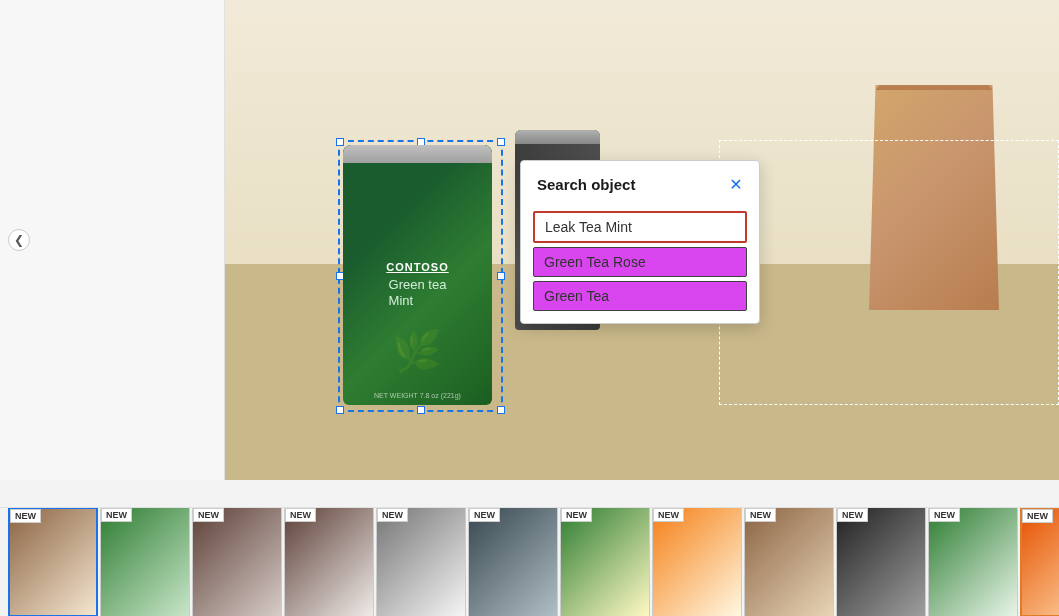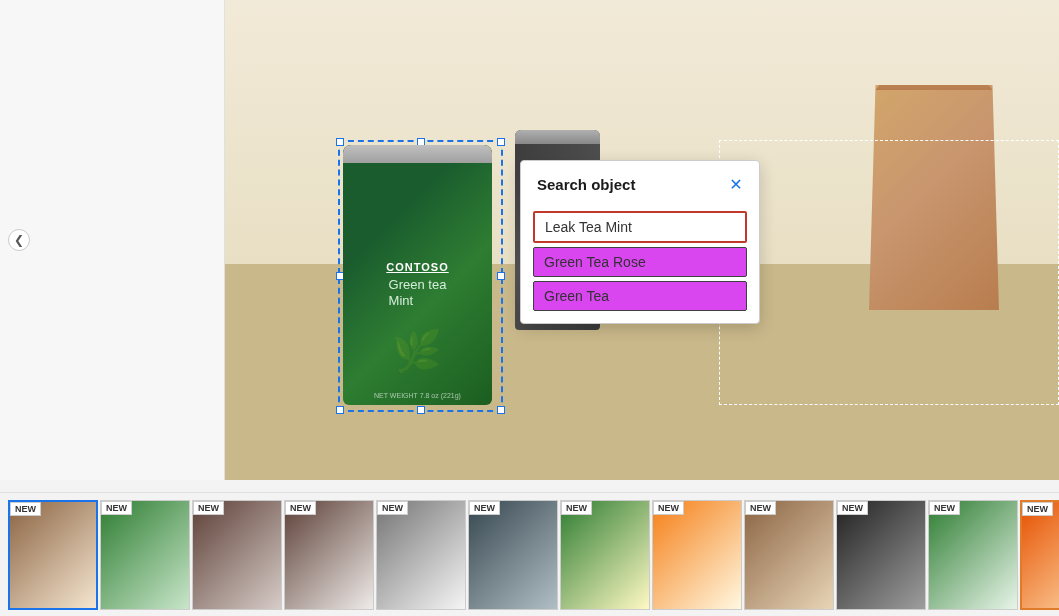--- a/index.html
+++ b/index.html
@@ -184,21 +184,21 @@
 
     .dialog-item.selected {
       border: 2px solid #c0392b;
       background: white;
     }
 
     
     .thumbnail-strip {
       position: absolute;
       bottom: 0; left: 0; right: 0;
-      height: 124px;
+      height: 109px;
       background: #f3f3f3;
       display: flex;
       align-items: center;
       padding: 8px 0 8px 8px;
       gap: 2px;
       overflow: hidden;
       border-top: 1px solid #e0e0e0;
     }
 
     .thumb-item {

